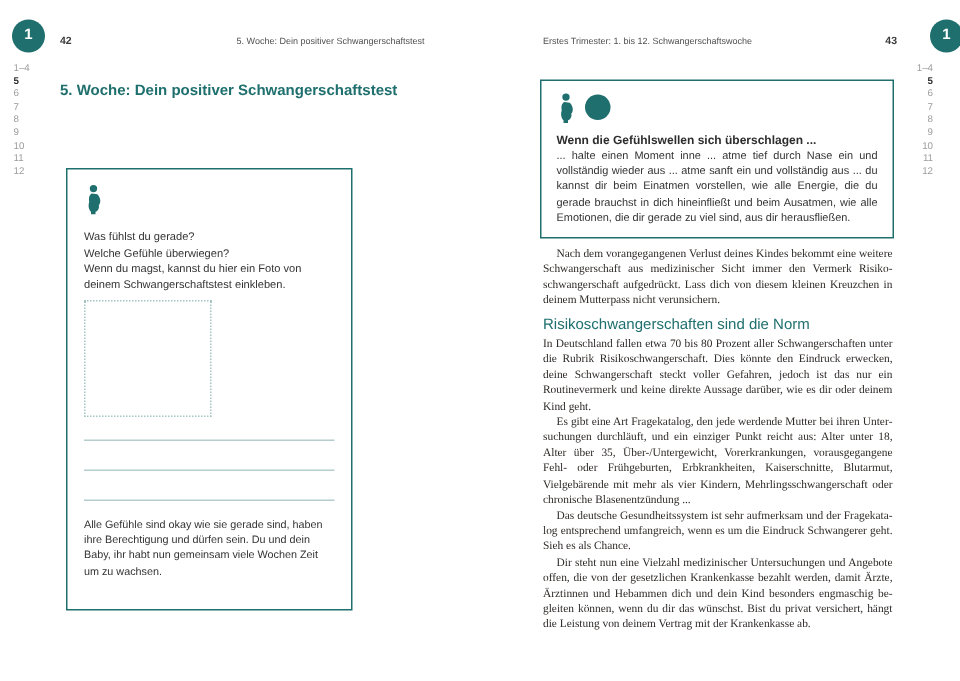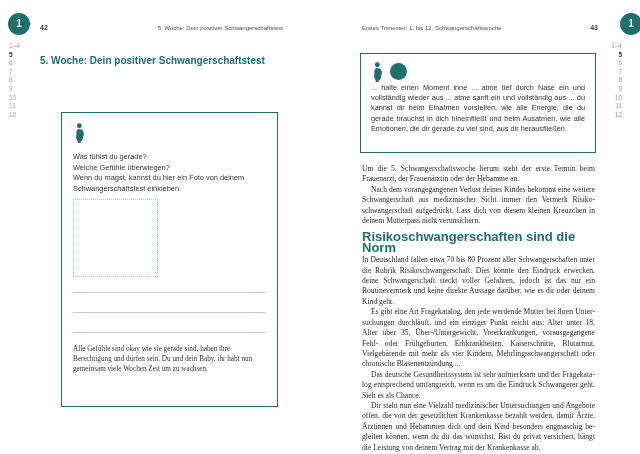--- a/index.html
+++ b/index.html
@@ -38,36 +38,35 @@
     font-size:10px;font-weight:bold;color:#1e6f6d;
   }
   .intro{
     left:40px;top:72px;width:243px;
     font-family:"Liberation Serif", serif;font-size:7.6px;line-height:10.8px;color:#2e2a28;
   }
   .intro p{margin:0;}
   .intro p.ind{text-indent:9px;}
 
   .journal-box{
-    left:44px;top:112px;width:217px;height:295px;box-sizing:border-box;
+    left:44px;top:112px;width:191px;height:295px;box-sizing:border-box;
     border:1.5px solid #1e6f6d;
     padding:10px 11px 8px 11px;
-    margin-left:17px;
   }
   .fig-icon{color:#1e6f6d;display:inline-block;}
   .prompts{margin-top:5px;font-size:7.4px;line-height:10.5px;color:#333;}
   .photo-slot{
     width:85px;height:78px;margin-top:5px;box-sizing:border-box;
     border:1px dotted #a3c6c4;
   }
   .rule{border-bottom:1px solid #b5cecd;}
   .rule-1{height:15px;}
   .rule-2{height:19px;}
   .closing{margin-top:11px;font-size:7.2px;line-height:10.2px;color:#333;}
-  .closing p{margin:0;font-family:Liberation Serif, serif;}
+  .closing p{margin:0;}
   .closing p.ind{text-indent:9px;}
 
   
   .tip-box{
     left:360px;top:53px;width:236px;min-height:100px;box-sizing:border-box;
     border:1.5px solid #1e6f6d;
     padding:8px 10px 8px 10px;
   }
   .tip-icons{display:flex;align-items:flex-start;height:20px;}
   .dot-icon{width:17px;height:17px;border-radius:50%;background:#1e6f6d;margin-left:6px;margin-top:1px;}
@@ -77,21 +76,21 @@
   .right-body{
     left:362px;top:164px;width:233px;
     font-family:"Liberation Serif", serif;font-size:7.6px;line-height:10.4px;color:#2e2a28;
     text-align:justify;
   }
   .right-body p{margin:0;}
   .right-body p.ind{text-indent:9px;}
   .subheading{
     margin-top:6px !important;margin-bottom:2px !important;
     font-family:"Liberation Sans", sans-serif;
-    font-size:13px;font-weight:bold;color:#1e6f6d;text-align:left;
+    font-size:10px;font-weight:normal;color:#1e6f6d;text-align:left;
   }
 </style>
 </head>
 <body>
 
 <div class="abs badge badge-left">
   <span>1</span>
 </div>
 <div class="abs weeks weeks-left">
   <div class="wk">1–4</div>
@@ -159,24 +158,24 @@
 <div class="abs tip-box">
   <div class="tip-icons">
     <span class="fig-icon">
       <svg width="13" height="20" viewBox="0 0 14 22" fill="currentColor" aria-hidden="true">
         <circle cx="6.8" cy="3" r="2.7"></circle>
         <path d="M5.6 6.6 C3.6 7.6 3.2 10.2 3.7 12.6 C2.7 15.6 3.4 18.6 5 19.9 L5 22 L8.3 22 L8.3 20 C9.9 19.6 11.3 17.6 10.7 15.1 C12.5 13.7 12.1 9.4 9.6 7.2 Z"></path>
       </svg>
     </span>
     <span class="dot-icon"></span>
   </div>
+  <div class="tip-heading">Wenn die Gefühlswellen sich überschlagen ...</div>
   <div class="tip-text">... halte einen Moment inne ... atme tief durch Nase ein und vollstän­dig wieder aus ... atme sanft ein und vollständig aus ... du kannst dir beim Einatmen vorstellen, wie alle Energie, die du gerade brauchst in dich hineinfließt und beim Ausatmen, wie alle Emotionen, die dir ge­rade zu viel sind, aus dir herausfließen.</div>
 </div>
 
 <div class="abs right-body">
-  <p>Um die 5. Schwangerschaftswoche herum steht der erste Termin beim Frauen­arzt, der Frauenärztin oder der Hebamme an.</p>
   <p class="ind">Nach dem vorangegangenen Verlust deines Kindes bekommt eine weite­re Schwangerschaft aus medizinischer Sicht immer den Vermerk Risiko­schwangerschaft aufgedrückt. Lass dich von diesem kleinen Kreuzchen in deinem Mutterpass nicht verunsichern.</p>
   <p class="subheading">Risikoschwangerschaften sind die Norm</p>
   <p>In Deutschland fallen etwa 70 bis 80 Prozent aller Schwangerschaften unter die Rubrik Risikoschwangerschaft. Dies könnte den Eindruck erwecken, dei­ne Schwangerschaft steckt voller Gefahren, jedoch ist das nur ein Routinever­merk und keine direkte Aussage darüber, wie es dir oder deinem Kind geht.</p>
   <p class="ind">Es gibt eine Art Fragekatalog, den jede werdende Mutter bei ihren Unter­suchungen durchläuft, und ein einziger Punkt reicht aus: Alter unter 18, Alter über 35, Über-/Untergewicht, Vorerkrankungen, vorausgegangene Fehl- oder Frühgeburten, Erbkrankheiten, Kaiserschnitte, Blutarmut, Vielgebärende mit mehr als vier Kindern, Mehrlingsschwangerschaft oder chronische Blasenent­zündung ...</p>
   <p class="ind">Das deutsche Gesundheitssystem ist sehr aufmerksam und der Fragekata­log entsprechend umfangreich, wenn es um die Eindruck Schwangerer geht. Sieh es als Chance.</p>
   <p class="ind">Dir steht nun eine Vielzahl medizinischer Untersuchungen und Angebo­te offen, die von der gesetzlichen Krankenkasse bezahlt werden, damit Ärzte, Ärztinnen und Hebammen dich und dein Kind besonders engmaschig be­gleiten können, wenn du dir das wünschst. Bist du privat versichert, hängt die Leistung von deinem Vertrag mit der Krankenkasse ab.</p>
 </div>
 
 </body></html>

